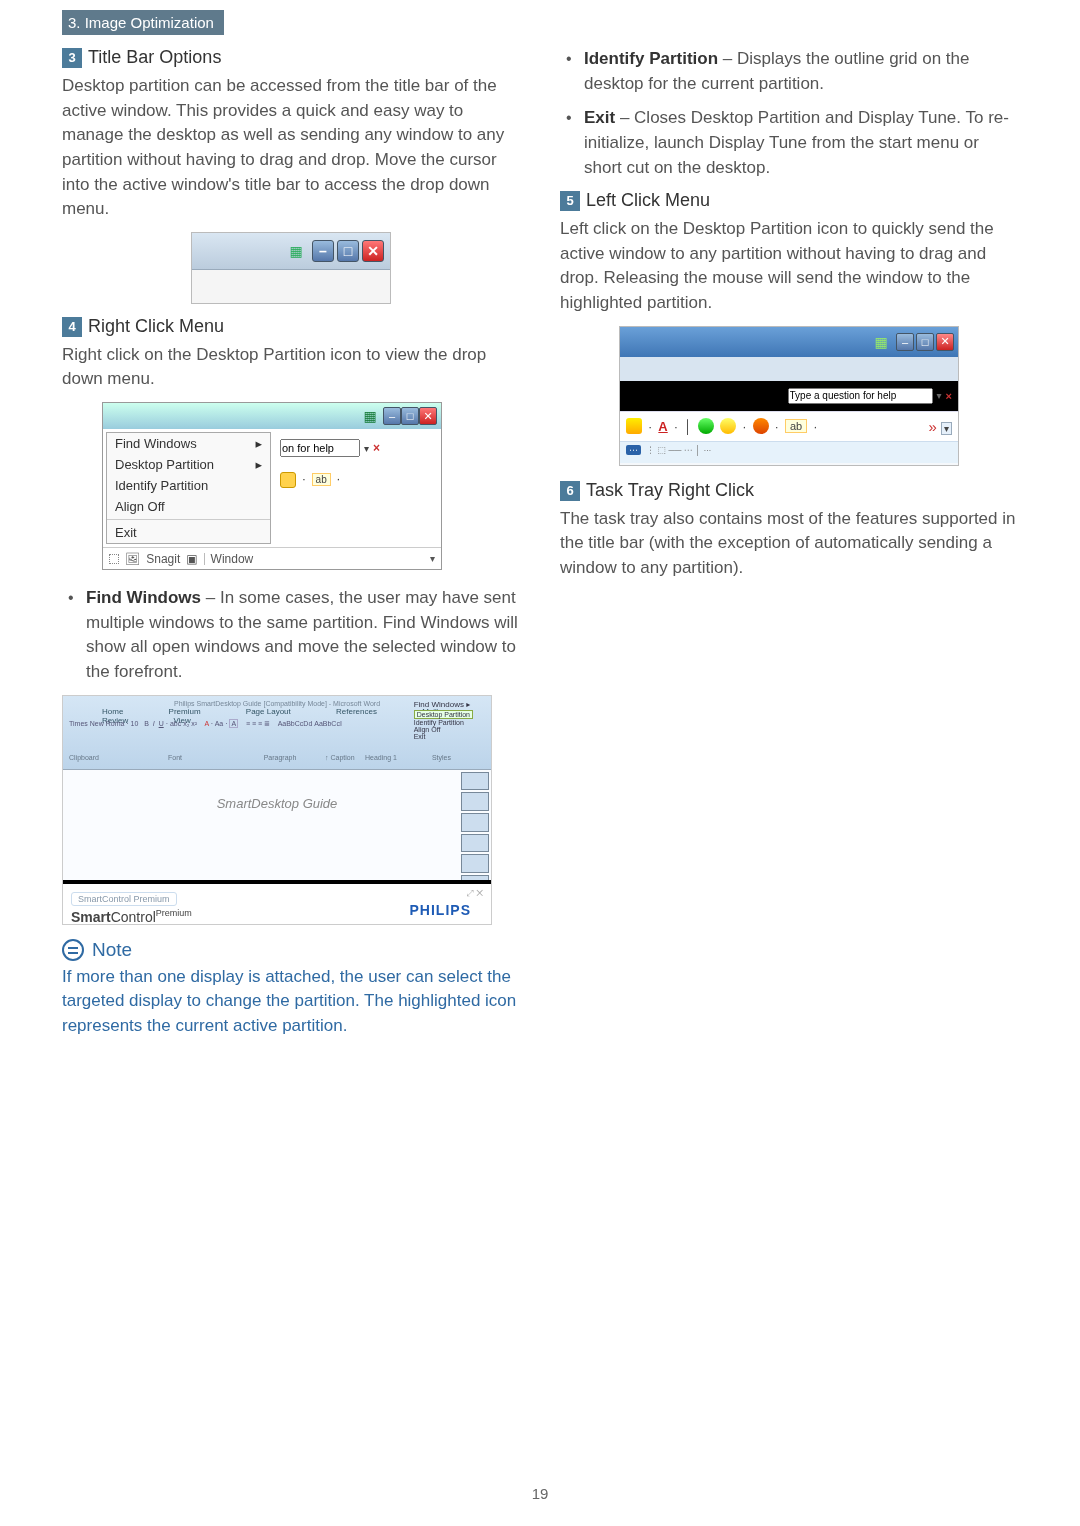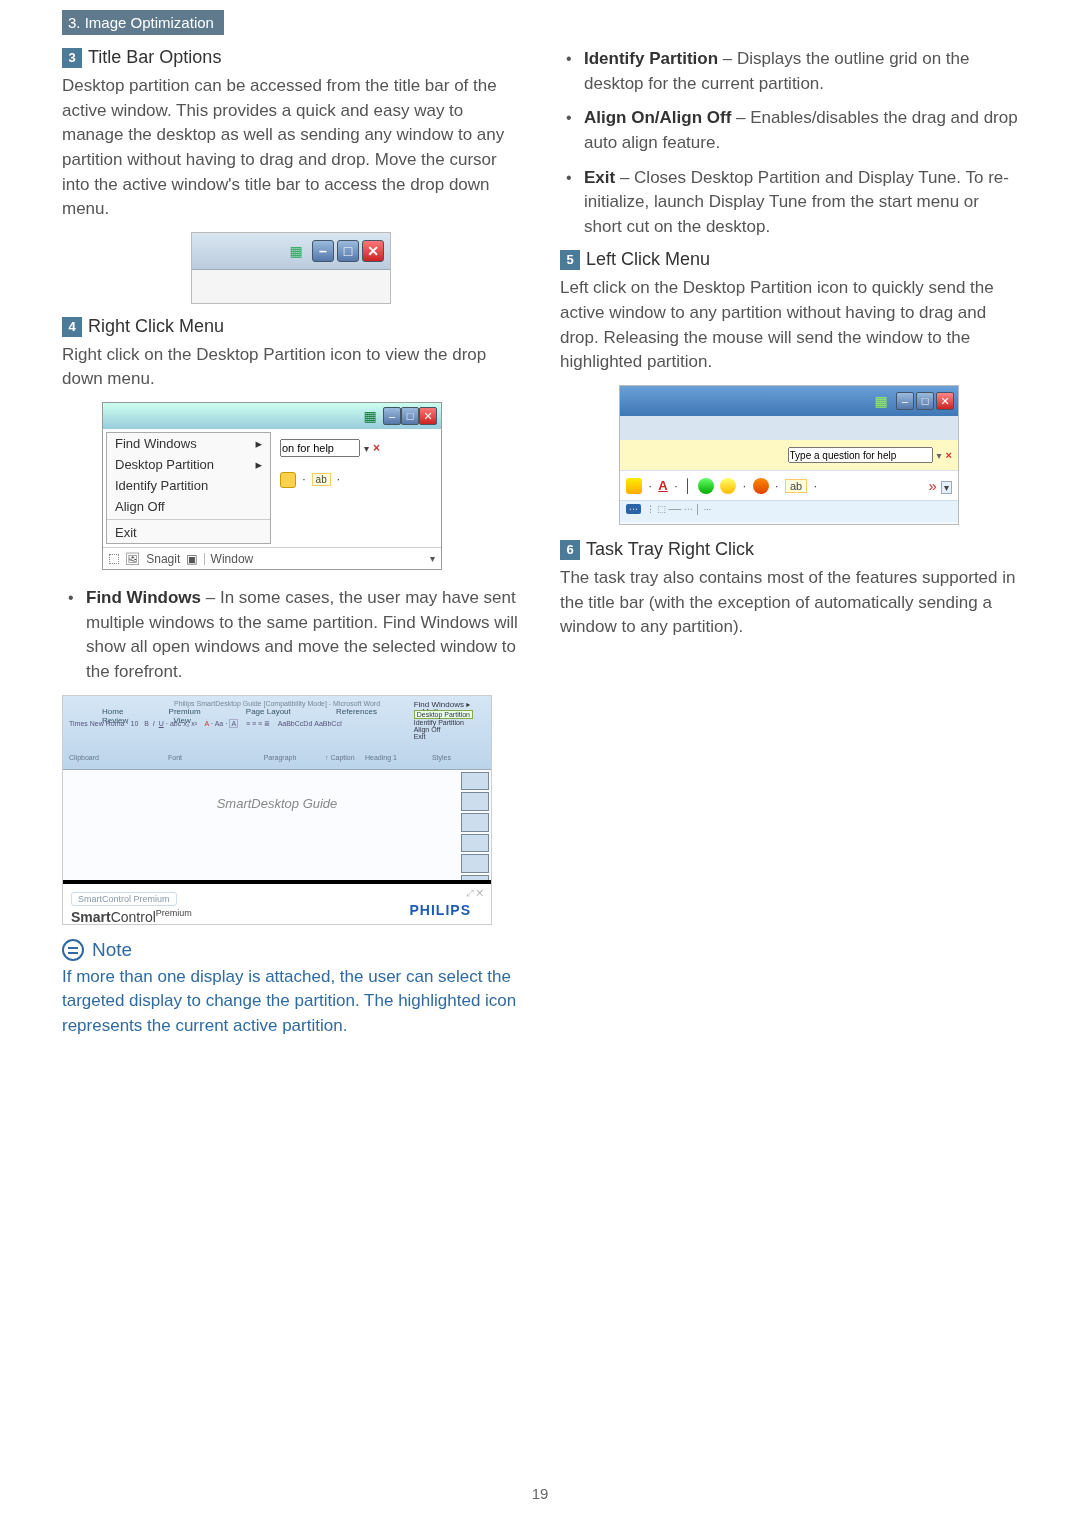--- a/index.html
+++ b/index.html
@@ -111,21 +111,21 @@
   
   .note-head{color:#2f6aa3;font-size:19px;margin:4px 0 4px 0;display:flex;align-items:center;gap:8px;}
   .note-head .note-icon{width:22px;height:22px;border:2.5px solid #2f6aa3;border-radius:50%;position:relative;}
   .note-head .note-icon::before,.note-head .note-icon::after{content:"";position:absolute;background:#2f6aa3;left:4px;right:4px;height:2px;}
   .note-head .note-icon::before{top:6px;}
   .note-head .note-icon::after{top:11px;}
   .note-text{color:#2f6aa3;font-size:17px;line-height:1.45;}
   
   .fig5{width:340px;height:140px;border:1px solid #bbb;margin:10px auto 14px auto;background:#f5f8fb;position:relative;overflow:hidden;}
   .fig5 .tb{height:30px;background:linear-gradient(#6aa0d8,#3f76b5);display:flex;justify-content:flex-end;align-items:center;padding:0 4px;gap:2px;}
-  .fig5 .ctr{height:30px;display:flex;align-items:center;padding:8px 6px;background:#fef9c3;font-size:11px;color:#666;}
+  .fig5 .ctr{height:30px;display:flex;align-items:center;padding:8px 6px;background:#000000;font-size:11px;color:#666;}
   .fig5 .ctr input{font-size:10px;height:16px;width:145px;margin-left:auto;}
   .fig5 .toolbar{height:30px;background:#fff;border-top:1px solid #dde;display:flex;align-items:center;gap:6px;padding:0 6px;font-size:13px;}
   .fig5 .toolbar .ab{border:1px solid #fc6;background:#ffd;padding:0 4px;font-size:11px;}
   .fig5 .toolbar .side{margin-left:auto;font-size:15px;}
   .fig5 .bot{height:22px;background:#e6f2fb;border-top:1px solid #cde;font-size:9px;color:#777;padding:3px 6px;}
   .icon-blob{display:inline-block;width:16px;height:16px;border-radius:3px;vertical-align:middle;}
   .page-num{position:absolute;bottom:24px;left:0;right:0;text-align:center;font-size:15px;color:#666;}
   .winbtn-sm{width:18px;height:18px;font-size:11px;border-radius:2px;border:1px solid #456;display:flex;align-items:center;justify-content:center;color:#fff;}
 </style>
 </head>
@@ -274,21 +274,20 @@
       <span>Note</span>
     </div>
     <p class="note-text">If more than one display is attached, the user can select the targeted display to change the partition.  The highlighted icon represents the current active partition.</p>
 
   </div>
 
   <div class="col">
 
     <ul class="bullets" style="margin-top:8px;">
       <li><span class="bold-run">Identify Partition</span><span> – Displays the outline grid on the desktop for the current partition.</span></li>
-      <li><span class="bold-run">Align On/Align Off</span><span> – Enables/disables the drag and drop auto align feature.</span></li>
       <li><span class="bold-run">Exit</span><span> – Closes Desktop Partition and Display Tune.  To re-initialize, launch Display Tune from the start menu or short cut on the desktop.</span></li>
     </ul>
 
     <div class="section-title">
       <span class="num-badge">5</span><span>Left Click Menu</span>
     </div>
     <p class="body-text">Left click on the Desktop Partition icon to quickly send the active window to any partition without having to drag and drop. Releasing the mouse will send the window to the highlighted partition.</p>
 
     <div class="fig5">
       <div class="tb">

